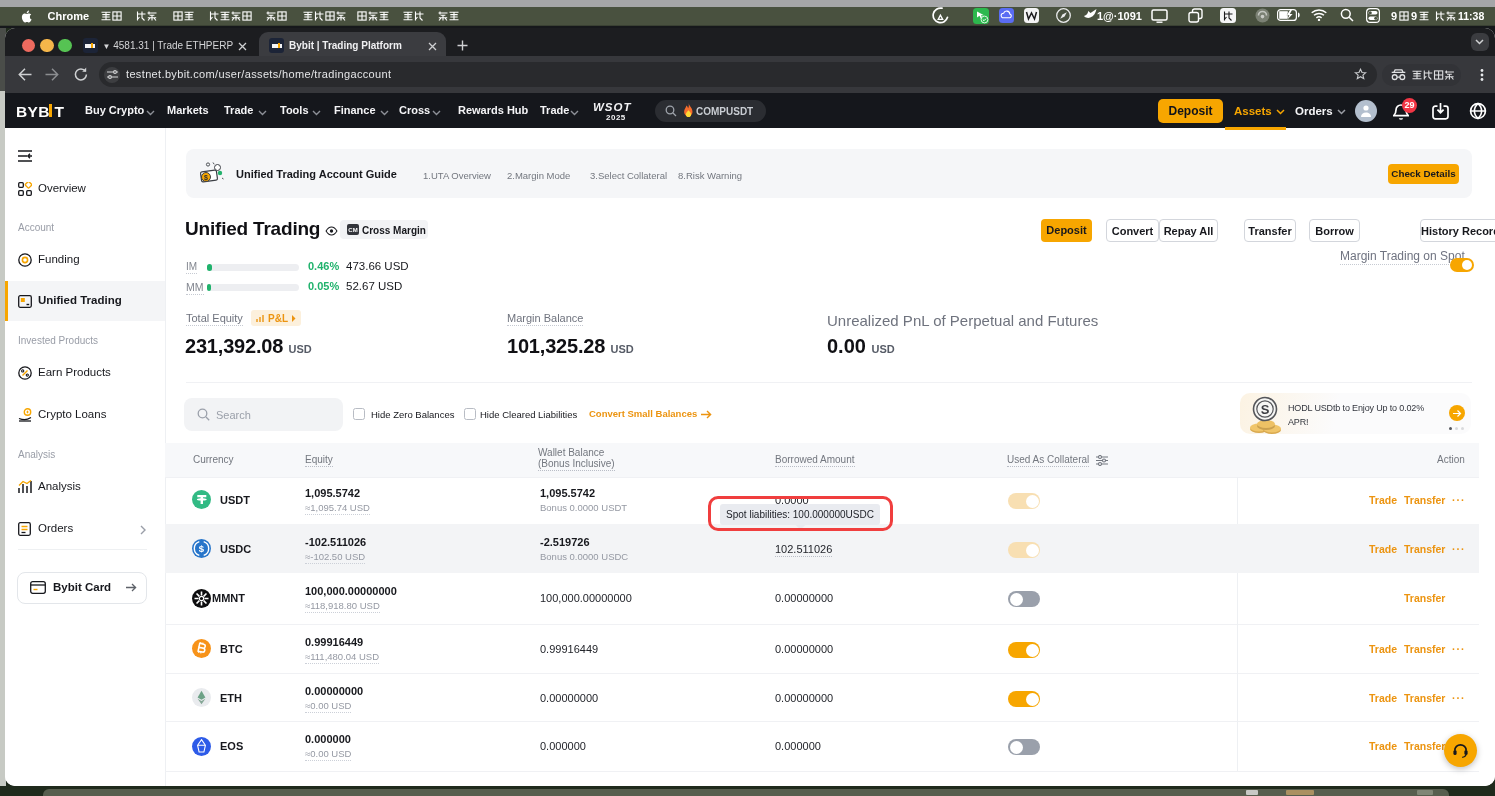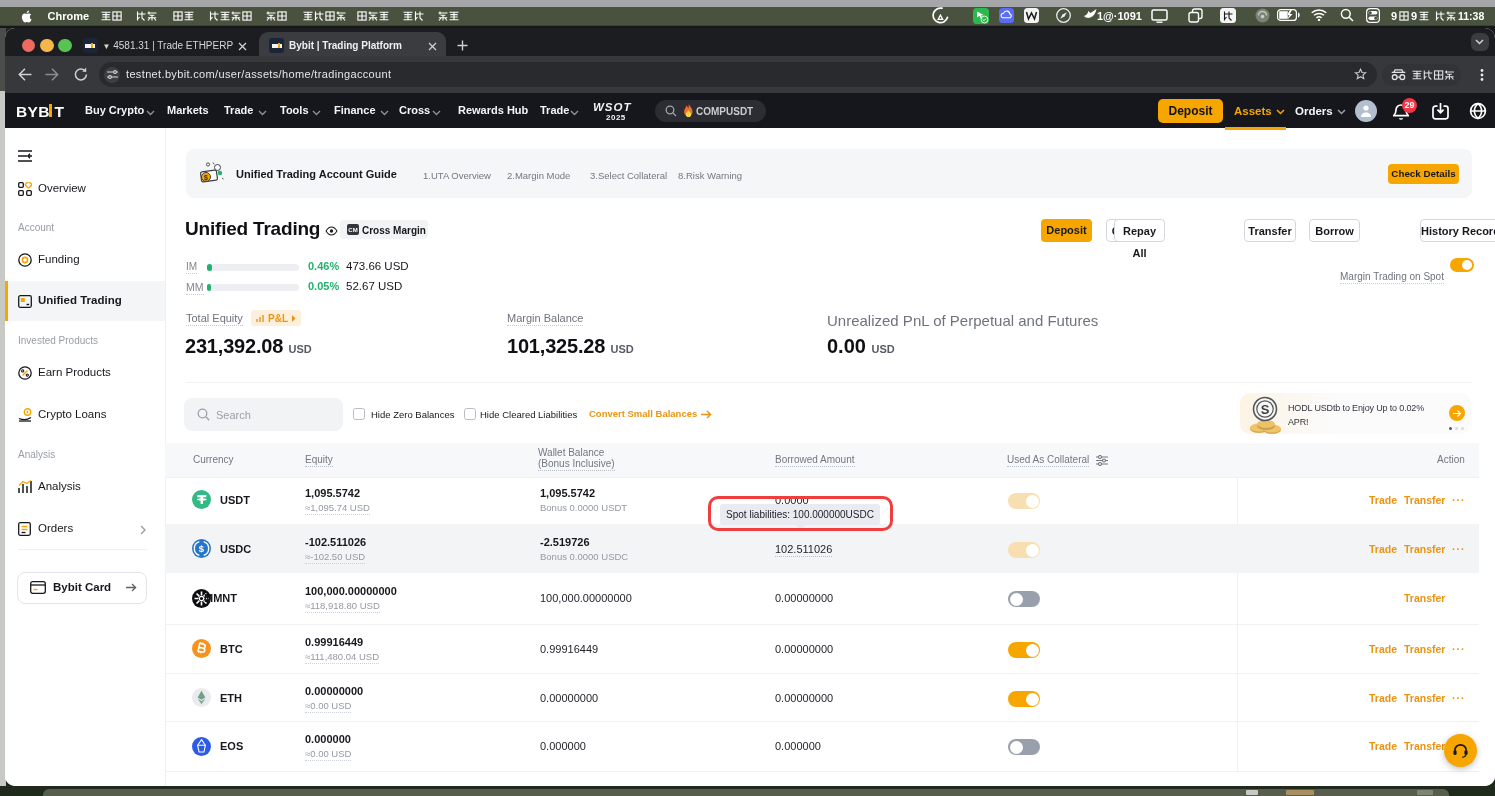--- a/index.html
+++ b/index.html
@@ -427,37 +427,37 @@
     </svg>
   <div class="abs" style="left:340px;top:220px;width:88px;height:19px;border-radius:4px;background:#f2f3f5"></div>
   <svg class="abs" style="left:347px;top:224px" width="12" height="11" viewBox="0 0 12 11">
       <rect width="12" height="11" rx="2" fill="#33353b"></rect>
       <text x="6" y="8" font-size="6" font-weight="700" text-anchor="middle" fill="#fff">CM</text>
     </svg>
   <div class="abs" style="left:362px;top:224.5px;font-size:10px;font-weight:700;color:#17181d">Cross Margin</div>
 
   <div class="abs" style="left:1041px;top:219px;width:51px;height:23px;border-radius:4px;background:#f7a600;text-align:center;line-height:23px;font-size:11px;font-weight:700;color:#17181d">Deposit</div>
   <div class="abs wbtn" style="left:1106px;top:219px;width:53px">Convert</div>
-  <div class="abs wbtn" style="left:1114px;top:219px;width:51px">Repay All</div>
+  <div class="abs wbtn" style="left:1159px;top:219px;width:59px">Repay All</div>
   <div class="abs wbtn" style="left:1244px;top:219px;width:52px">Transfer</div>
   <div class="abs wbtn" style="left:1309px;top:219px;width:51px">Borrow</div>
   <div class="abs wbtn" style="left:1420px;top:219px;width:98px">History Records <span style="font-size:8px;color:#5e6269">▼</span></div>
 
   <div class="abs" style="left:186px;top:261px;font-size:10px;color:#82868f"><span class="dotted" style="border-color:#c6cad2">IM</span></div>
   <div class="abs" style="left:207px;top:264px;width:92px;height:7px;border-radius:3.5px;background:#edeef1"></div>
   <div class="abs" style="left:207px;top:264px;width:5px;height:7px;border-radius:3.5px;background:#20b26c"></div>
   <div class="abs" style="left:308px;top:260px;font-size:11px;font-weight:700;color:#20b26c">0.46%</div>
   <div class="abs" style="left:346px;top:260px;font-size:11.5px;color:#17181d">473.66 USD</div>
   <div class="abs" style="left:186px;top:281px;font-size:10.5px;color:#82868f"><span class="dotted" style="border-color:#c6cad2">MM</span></div>
   <div class="abs" style="left:207px;top:284px;width:92px;height:7px;border-radius:3.5px;background:#edeef1"></div>
   <div class="abs" style="left:207px;top:284px;width:4px;height:7px;border-radius:3.5px;background:#20b26c"></div>
   <div class="abs" style="left:308px;top:280px;font-size:11px;font-weight:700;color:#20b26c">0.05%</div>
   <div class="abs" style="left:346px;top:280px;font-size:11.5px;color:#17181d">52.67 USD</div>
 
-  <div class="abs" style="left:1340px;top:271px;font-size:10px;color:#6f7380"><span class="dotted" style="border-color:#c6cad2">Margin Trading on Spot</span></div>
+  <div class="abs" style="left:1340px;top:249px;font-size:12px;color:#6f7380"><span class="dotted" style="border-color:#c6cad2">Margin Trading on Spot</span></div>
   <div class="abs" style="left:1450px;top:258px;width:24px;height:14px;border-radius:7px;background:#f7a600"></div>
   <div class="abs" style="left:1462px;top:260px;width:10px;height:10px;border-radius:50%;background:#fff"></div>
 </div>
 
 <div id="main3">
   <div class="abs" style="left:186px;top:311.5px;font-size:11px;color:#6f737e"><span class="dotted" style="border-color:#c6cad2">Total Equity</span></div>
   <div class="abs" style="left:251px;top:310px;width:50px;height:16px;border-radius:3px;background:#fcf0dc"></div>
   <svg class="abs" style="left:256px;top:314px" width="9" height="8" viewBox="0 0 9 8">
       <path d="M1 8V5M4 8V3M7 8V1" stroke="#ec9410" stroke-width="1.4"></path>
     </svg>
@@ -573,21 +573,21 @@
   <div class="abs lnk" style="left:1404px;top:543px">Transfer</div>
   <div class="abs lnk" style="left:1452px;top:543px;letter-spacing:1px">···</div>
 
   <svg class="abs" style="left:192px;top:589px" width="19" height="19" viewBox="0 0 19 19">
       <circle cx="9.5" cy="9.5" r="9.5" fill="#0d0d0f"></circle>
       <g stroke="#fff" stroke-width="1.6">
         <path d="M9.5 2.5v4M9.5 12.5v4M2.5 9.5h4M12.5 9.5h4M4.55 4.55l2.8 2.8M11.65 11.65l2.8 2.8M14.45 4.55l-2.8 2.8M7.35 11.65l-2.8 2.8"></path>
       </g>
       <circle cx="9.5" cy="9.5" r="2.2" fill="#0d0d0f" stroke="#fff" stroke-width="1.2"></circle>
     </svg>
-  <div class="abs" style="left:204px;top:592px;font-size:11px;font-weight:600;color:#17181d">MMNT</div>
+  <div class="abs" style="left:212px;top:592px;font-size:11px;font-weight:600;color:#17181d">MMNT</div>
   <div class="abs eqm" style="left:305px;top:585px">100,000.00000000</div>
   <div class="abs eqs" style="left:305px;top:600px"><span class="dotted" style="border-color:#ccd0d8">≈118,918.80 USD</span></div>
   <div class="abs num" style="left:540px;top:592px">100,000.00000000</div>
   <div class="abs num" style="left:775px;top:592px">0.00000000</div>
   <div class="abs" style="left:1008px;top:591px;width:32px;height:16px;border-radius:8px;background:#9aa0ab"></div>
   <div class="abs" style="left:1009.5px;top:592.5px;width:13px;height:13px;border-radius:50%;background:#fff"></div>
   <div class="abs lnk" style="left:1404px;top:592px">Transfer</div>
 
   <svg class="abs" style="left:192px;top:639px" width="19" height="19" viewBox="0 0 19 19">
       <circle cx="9.5" cy="9.5" r="9.5" fill="#f7931a"></circle>

